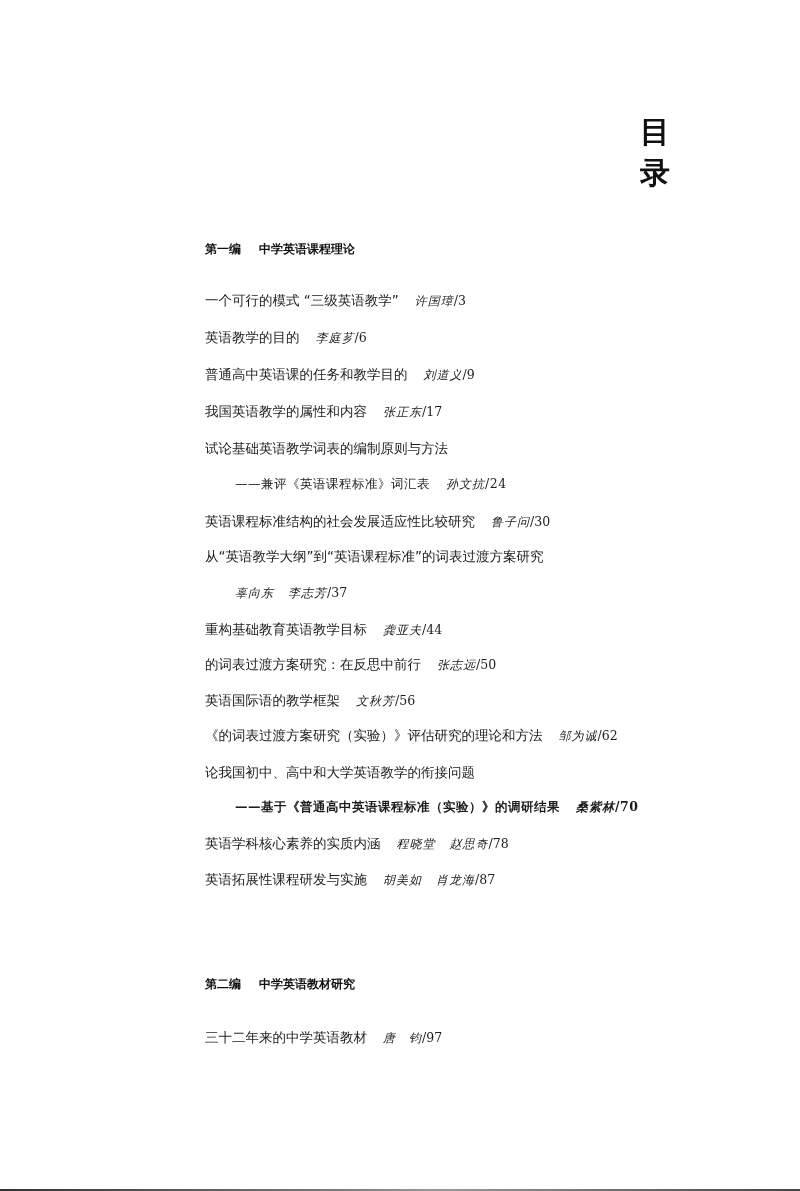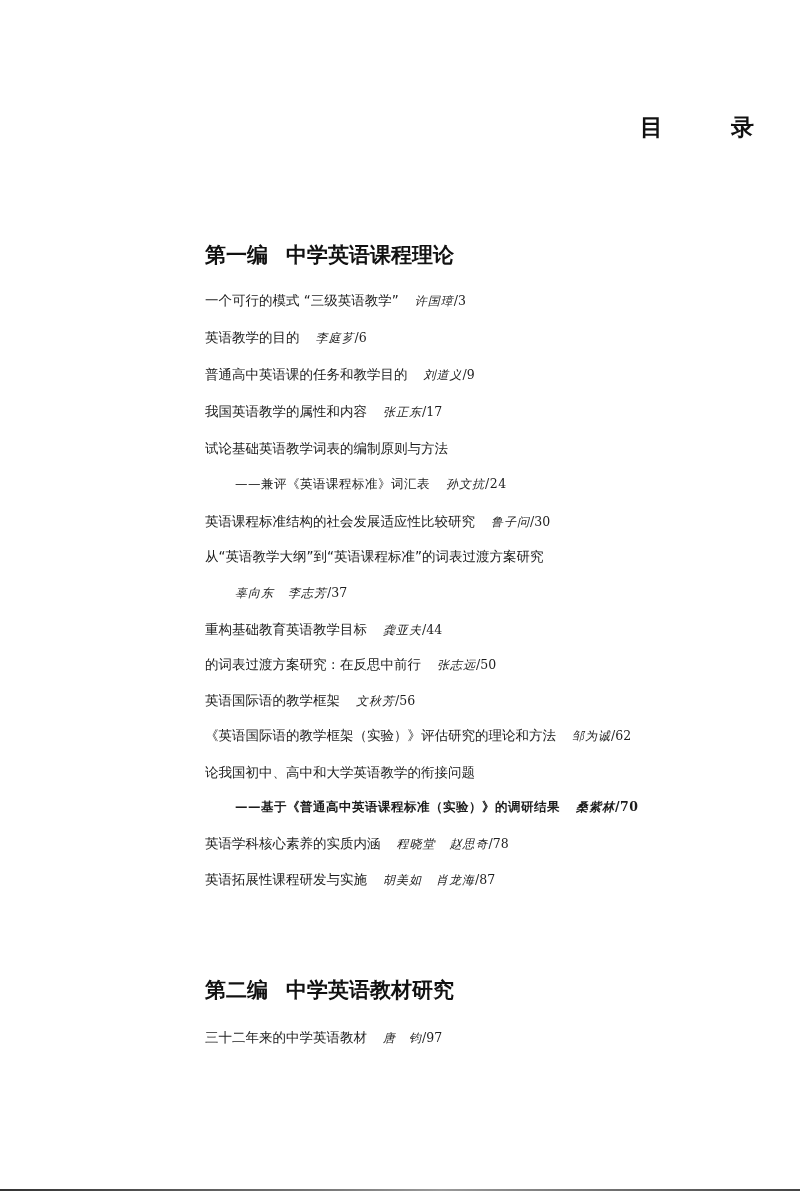--- a/index.html
+++ b/index.html
@@ -12,30 +12,30 @@
     height: 1191px;
     position: relative;
     overflow: hidden;
     font-family: "DejaVu Serif", "Liberation Serif", serif;
     color: #1c1c1c;
   }
   .page-title {
     position: absolute;
     top: 112px;
     left: 640px;
-    font-size: 23px;
+    font-size: 30px;
     letter-spacing: 30px;
     color: #111;
     font-family: "DejaVu Sans", sans-serif;
     font-weight: bold;
   }
   .section-heading {
     position: absolute;
     left: 205px;
-    font-size: 21px;
+    font-size: 12px;
     font-weight: bold;
     color: #111;
     font-family: "DejaVu Sans", sans-serif;
   }
   .section-heading .num { margin-right: 18px; }
   .entry {
     position: absolute;
     left: 205px;
     font-size: 13.5px;
     white-space: nowrap;
@@ -78,21 +78,21 @@
       <div class="entry" style="top: 364px;"><span>普通高中英语课的任务和教学目的</span><span class="author"><span>刘道义</span></span><span class="page">/9</span></div>
       <div class="entry" style="top: 401px;"><span>我国英语教学的属性和内容</span><span class="author"><span>张正东</span></span><span class="page">/17</span></div>
       <div class="entry" style="top: 438px;"><span>试论基础英语教学词表的编制原则与方法</span></div>
       <div class="entry indent-sub" style="top: 474px;"><span>——兼评《英语课程标准》词汇表</span><span class="author"><span>孙文抗</span></span><span class="page">/24</span></div>
       <div class="entry" style="top: 511px;"><span>英语课程标准结构的社会发展适应性比较研究</span><span class="author"><span>鲁子问</span></span><span class="page">/30</span></div>
       <div class="entry" style="top: 546px;"><span>从“英语教学大纲”到“英语课程标准”的词表过渡方案研究</span></div>
       <div class="entry indent-author" style="top: 582px;"><span class="author"><span>辜向东</span><span class="gap"></span><span>李志芳</span></span><span class="page">/37</span></div>
       <div class="entry" style="top: 619px;"><span>重构基础教育英语教学目标</span><span class="author"><span>龚亚夫</span></span><span class="page">/44</span></div>
       <div class="entry" style="top: 654px;"><span>的词表过渡方案研究：在反思中前行</span><span class="author"><span>张志远</span></span><span class="page">/50</span></div>
       <div class="entry" style="top: 690px;"><span>英语国际语的教学框架</span><span class="author"><span>文秋芳</span></span><span class="page">/56</span></div>
-      <div class="entry" style="top: 725px;"><span>《英语国际语的教学框架（实验）》评估研究的理论和方法</span><span class="author"><span>邹为诚</span></span><span class="page">/62</span></div>
+      <div class="entry" style="top: 725px;"><span>《的词表过渡方案研究（实验）》评估研究的理论和方法</span><span class="author"><span>邹为诚</span></span><span class="page">/62</span></div>
       <div class="entry" style="top: 762px;"><span>论我国初中、高中和大学英语教学的衔接问题</span></div>
       <div class="entry indent-sub" style="top: 797px; font-weight: bold;"><span>——基于《普通高中英语课程标准（实验）》的调研结果</span><span class="author"><span>桑紫林</span></span><span class="page">/70</span></div>
       <div class="entry" style="top: 833px;"><span>英语学科核心素养的实质内涵</span><span class="author"><span>程晓堂</span><span class="gap"></span><span>赵思奇</span></span><span class="page">/78</span></div>
       <div class="entry" style="top: 869px;"><span>英语拓展性课程研发与实施</span><span class="author"><span>胡美如</span><span class="gap"></span><span>肖龙海</span></span><span class="page">/87</span></div>
       <div class="section-heading" style="top: 976px; font-family: Liberation Mono, monospace;"><span class="num">第二编</span><span>中学英语教材研究</span></div>
       <div class="entry" style="top: 1027px;"><span>三十二年来的中学英语教材</span><span class="author"><span>唐　钧</span></span><span class="page">/97</span></div>
     </div>
   <div class="scan-edge"></div>
 </div>
 

